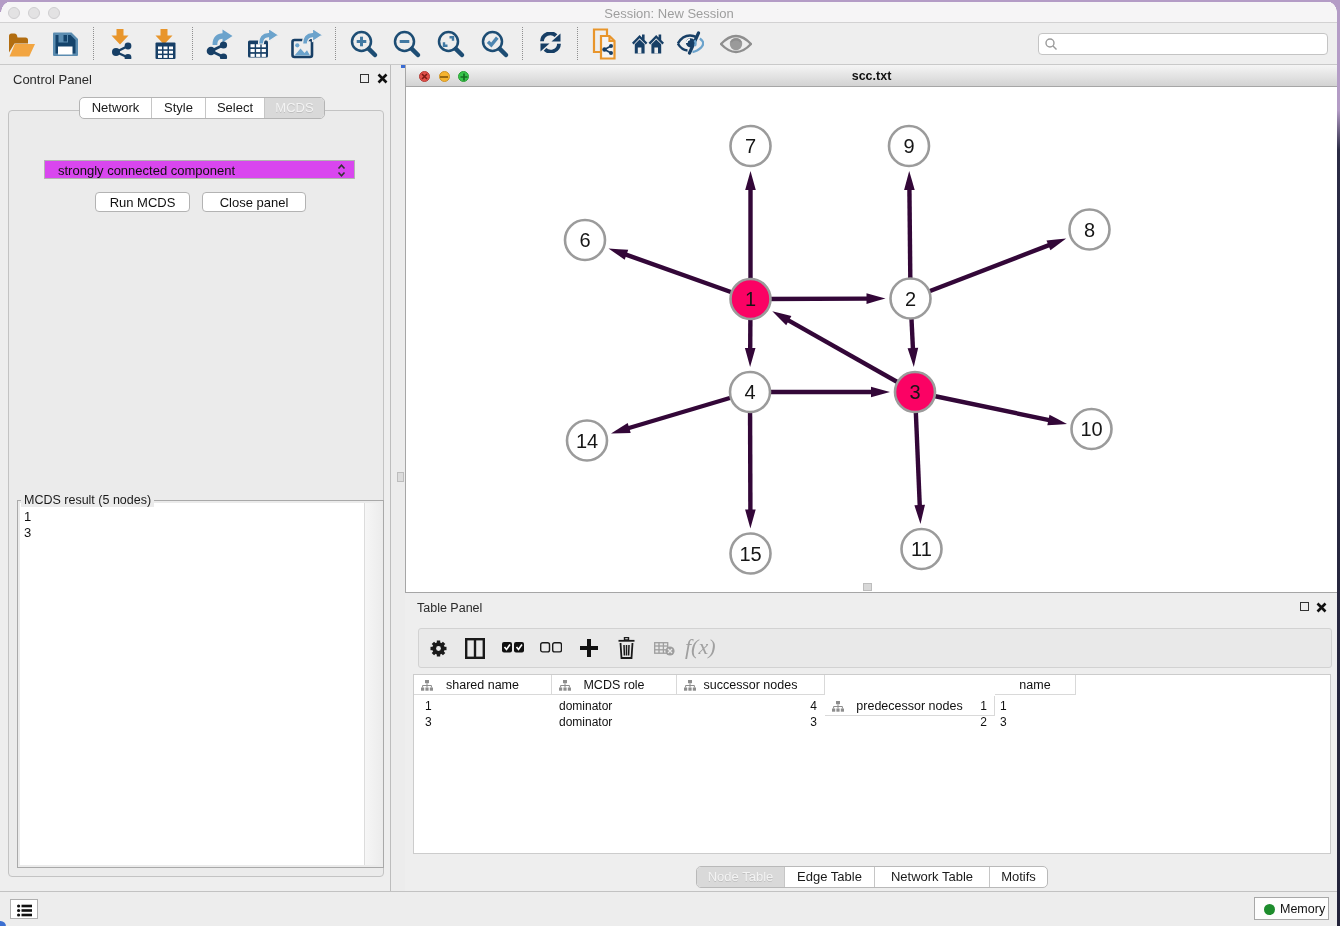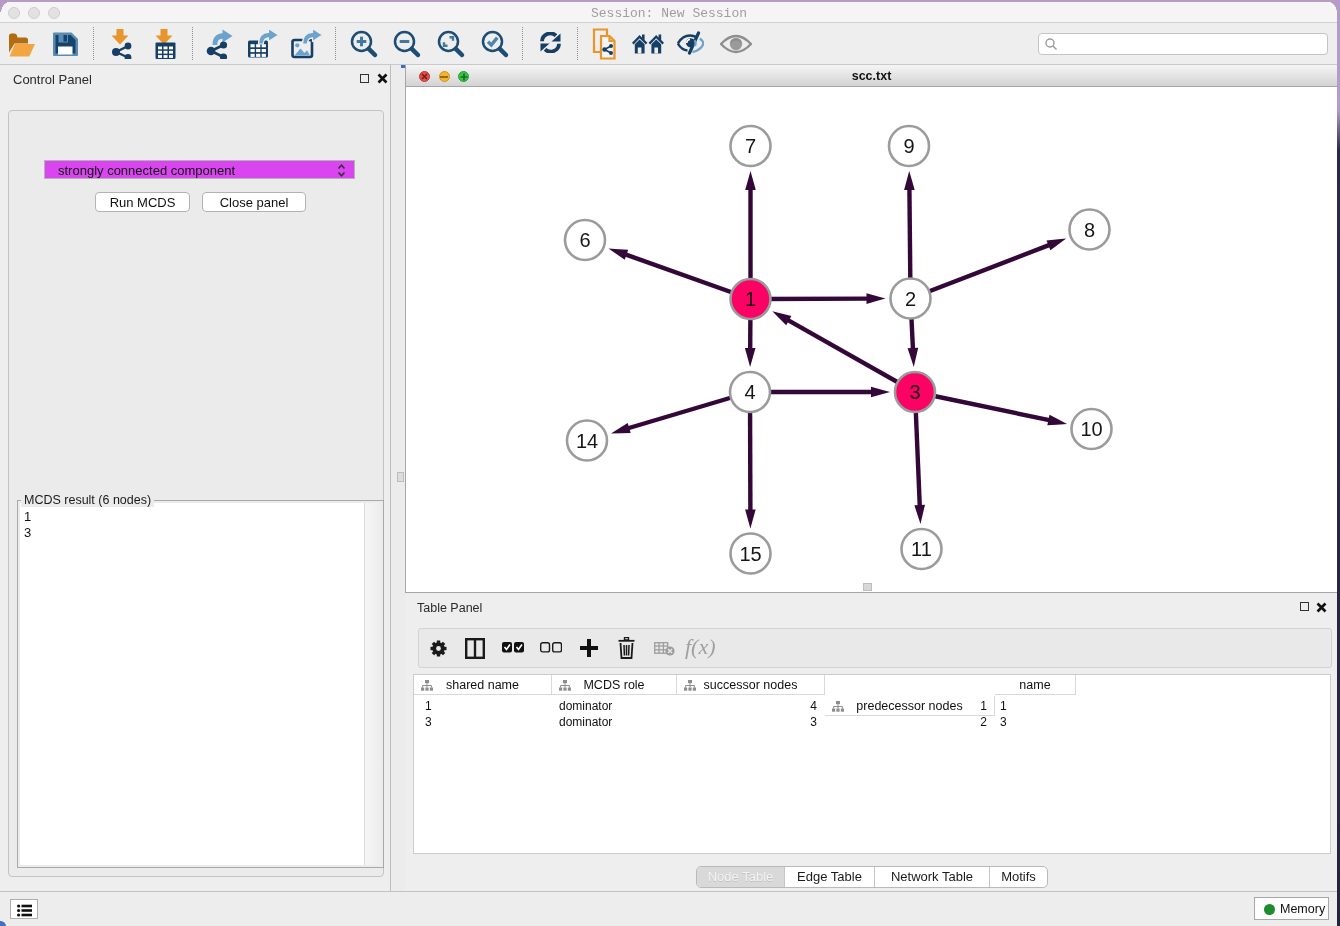--- a/index.html
+++ b/index.html
@@ -6,21 +6,21 @@
 #app{position:absolute;left:0;top:0;width:1340px;height:926px;}
 .abs{position:absolute;}
 
 #deskTop{left:0;top:0;width:1340px;height:2px;background:#b49cc6;z-index:50;}
 #deskRight{right:0;top:0;width:3px;height:926px;background:linear-gradient(#b49cc6 0px,#b49cc6 110px,#2b2b45 150px,#23233a 926px);z-index:50;}
 #cornL{left:0;top:0;width:12px;height:12px;z-index:49;background:radial-gradient(circle at 12px 12px, rgba(0,0,0,0) 10.5px, #b49cc6 11px);}
 #cornR{left:1326px;top:0;width:12px;height:12px;z-index:49;background:radial-gradient(circle at 0px 12px, rgba(0,0,0,0) 10.5px, #b49cc6 11px);}
 
 #win{left:0;top:2px;width:1338px;height:924px;background:#ededee;}
 
-#titlebar{left:0;top:2px;width:1338px;height:20px;background:#f6f5f6;border-bottom:1px solid #d2d1d2;z-index:5;font-family:Liberation Mono, monospace;}
+#titlebar{left:0;top:2px;width:1338px;height:20px;background:#f6f5f6;border-bottom:1px solid #d2d1d2;z-index:5;}
 .tl{position:absolute;top:5px;width:12px;height:12px;border-radius:50%;background:#e3e2e3;border:1px solid #cfced0;box-sizing:border-box;}
 #wtitle{position:absolute;left:0;width:100%;text-align:center;top:4px;font-size:13px;color:#9e9e9e;}
 
 #toolbar{left:0;top:23px;width:1338px;height:41px;background:#eeeeee;border-bottom:1px solid #c9c9c9;z-index:4;}
 .sep{position:absolute;top:4px;height:33px;width:0;border-left:1px dotted #8f8f8f;}
 .ticon{position:absolute;top:5px;}
 #search{position:absolute;z-index:10;left:1038px;top:33px;width:288px;height:20px;background:#fff;border:1px solid #c4c4c4;border-radius:4px;}
 
 #cpanel{left:0;top:64px;width:391px;height:827px;background:#eeeeee;border-right:1px solid #bdbdbd;box-sizing:border-box;}
 #cpTitle{left:13px;top:72px;font-size:13px;color:#2a2a2a;}
@@ -226,31 +226,37 @@
       <path d="M11 8 A6.2 6.2 0 0 1 21 8" fill="none" stroke="#8e8e8e" stroke-width="2"></path>
     </svg>
   </div>
   <div class="abs" id="cpanel"></div>
   <div class="abs" id="cpTitle">Control Panel</div>
   <div class="abs" id="cpFloat"></div>
   <svg class="abs" style="left:377px;top:73px;" width="11" height="11" viewBox="0 0 11 11">
       <path d="M1.5 1.5 L9.5 9.5 M9.5 1.5 L1.5 9.5" stroke="#111" stroke-width="2.6"></path>
     </svg>
   <div class="abs" id="tabpanel"></div>
+  <div class="abs" id="tabs">
+    <div style="width:71px;">Network</div>
+    <div style="width:53px;">Style</div>
+    <div style="width:58px;">Select</div>
+    <div style="width:59px;">MCDS</div>
+  </div>
   <div class="abs" id="combo">
       <span>strongly connected component</span>
     <svg style="position:absolute;right:8px;top:3px;" width="9" height="13" viewBox="0 0 9 13">
       <path d="M1.5 4.5L4.5 1.2L7.5 4.5" fill="none" stroke="#333" stroke-width="1.6"></path>
       <path d="M1.5 8.5L4.5 11.8L7.5 8.5" fill="none" stroke="#333" stroke-width="1.6"></path>
     </svg>
   </div>
   <div class="abs btn" id="bRun">Run MCDS</div>
   <div class="abs btn" id="bClose">Close panel</div>
   <div class="abs" id="fieldset"></div>
-  <div class="abs" id="legend">MCDS result (6 nodes)</div>
+  <div class="abs" id="legend">MCDS result (5 nodes)</div>
   <div class="abs" id="resultbox">1<br>3</div>
   <div class="abs" id="rscroll"></div>
   <div class="abs" id="vsplit"></div>
   <div class="abs" id="vhandle"></div>
 
   <div class="abs" id="nwin"></div>
   <div class="abs" style="left:401px;top:63px;width:5px;height:5px;background:#3a6cd4;z-index:2;"></div>
   <div class="abs" id="ntitle">
     <div class="mac" style="left:13px;background:#e2504a;border:1px solid #b33a34;"></div>
     <svg style="position:absolute;left:15px;top:8px;" width="7" height="7" viewBox="0 0 7 7">

